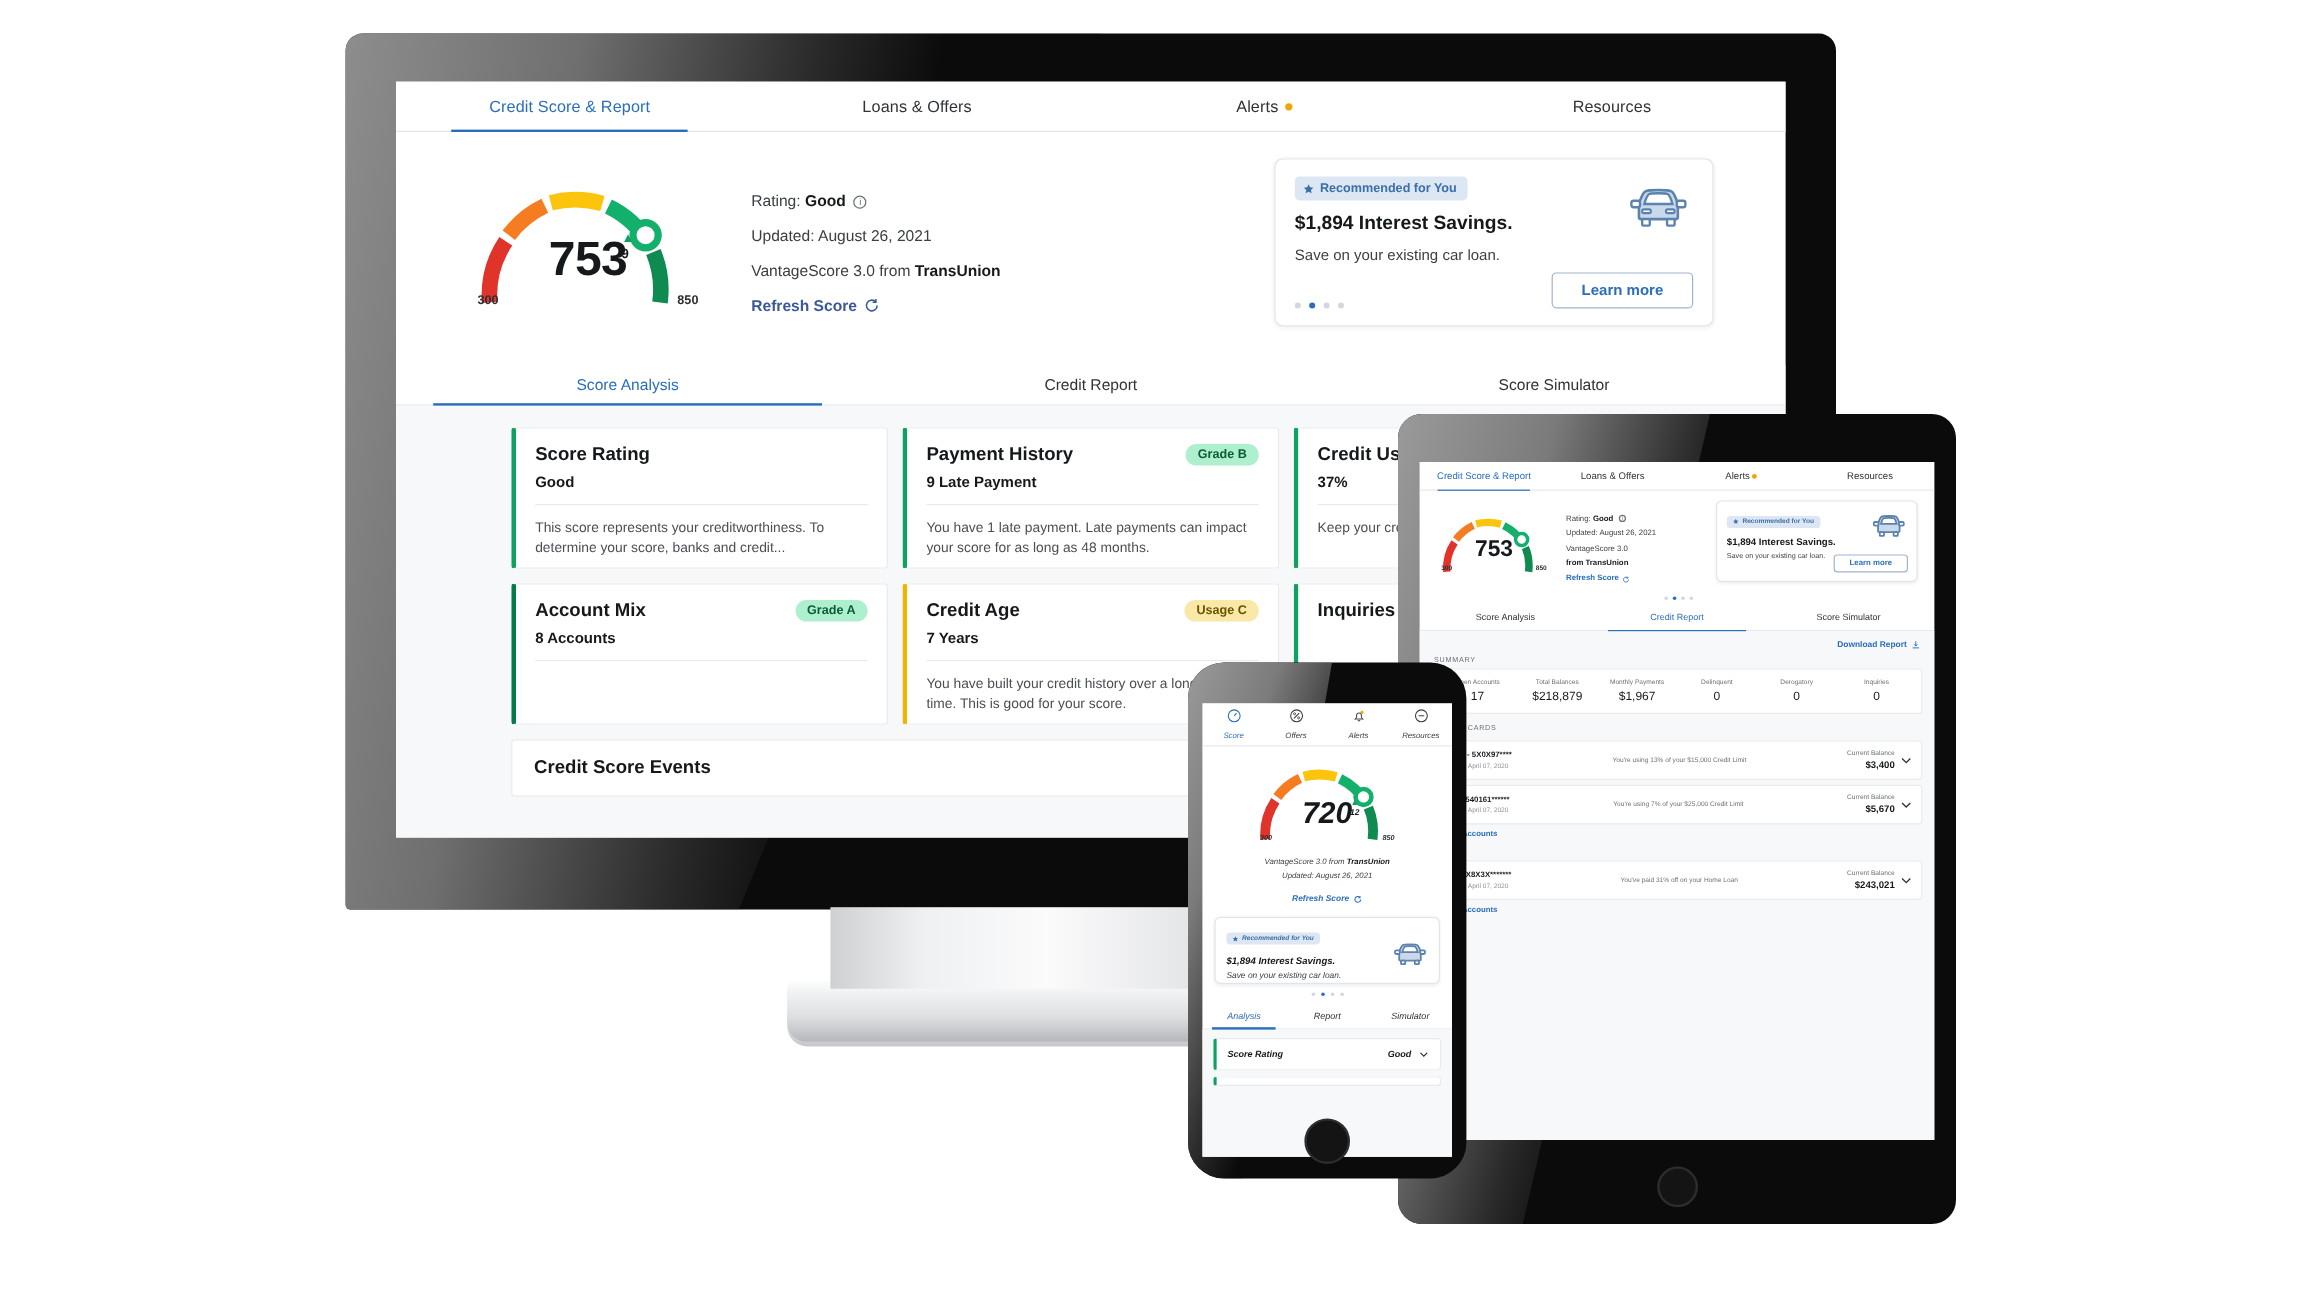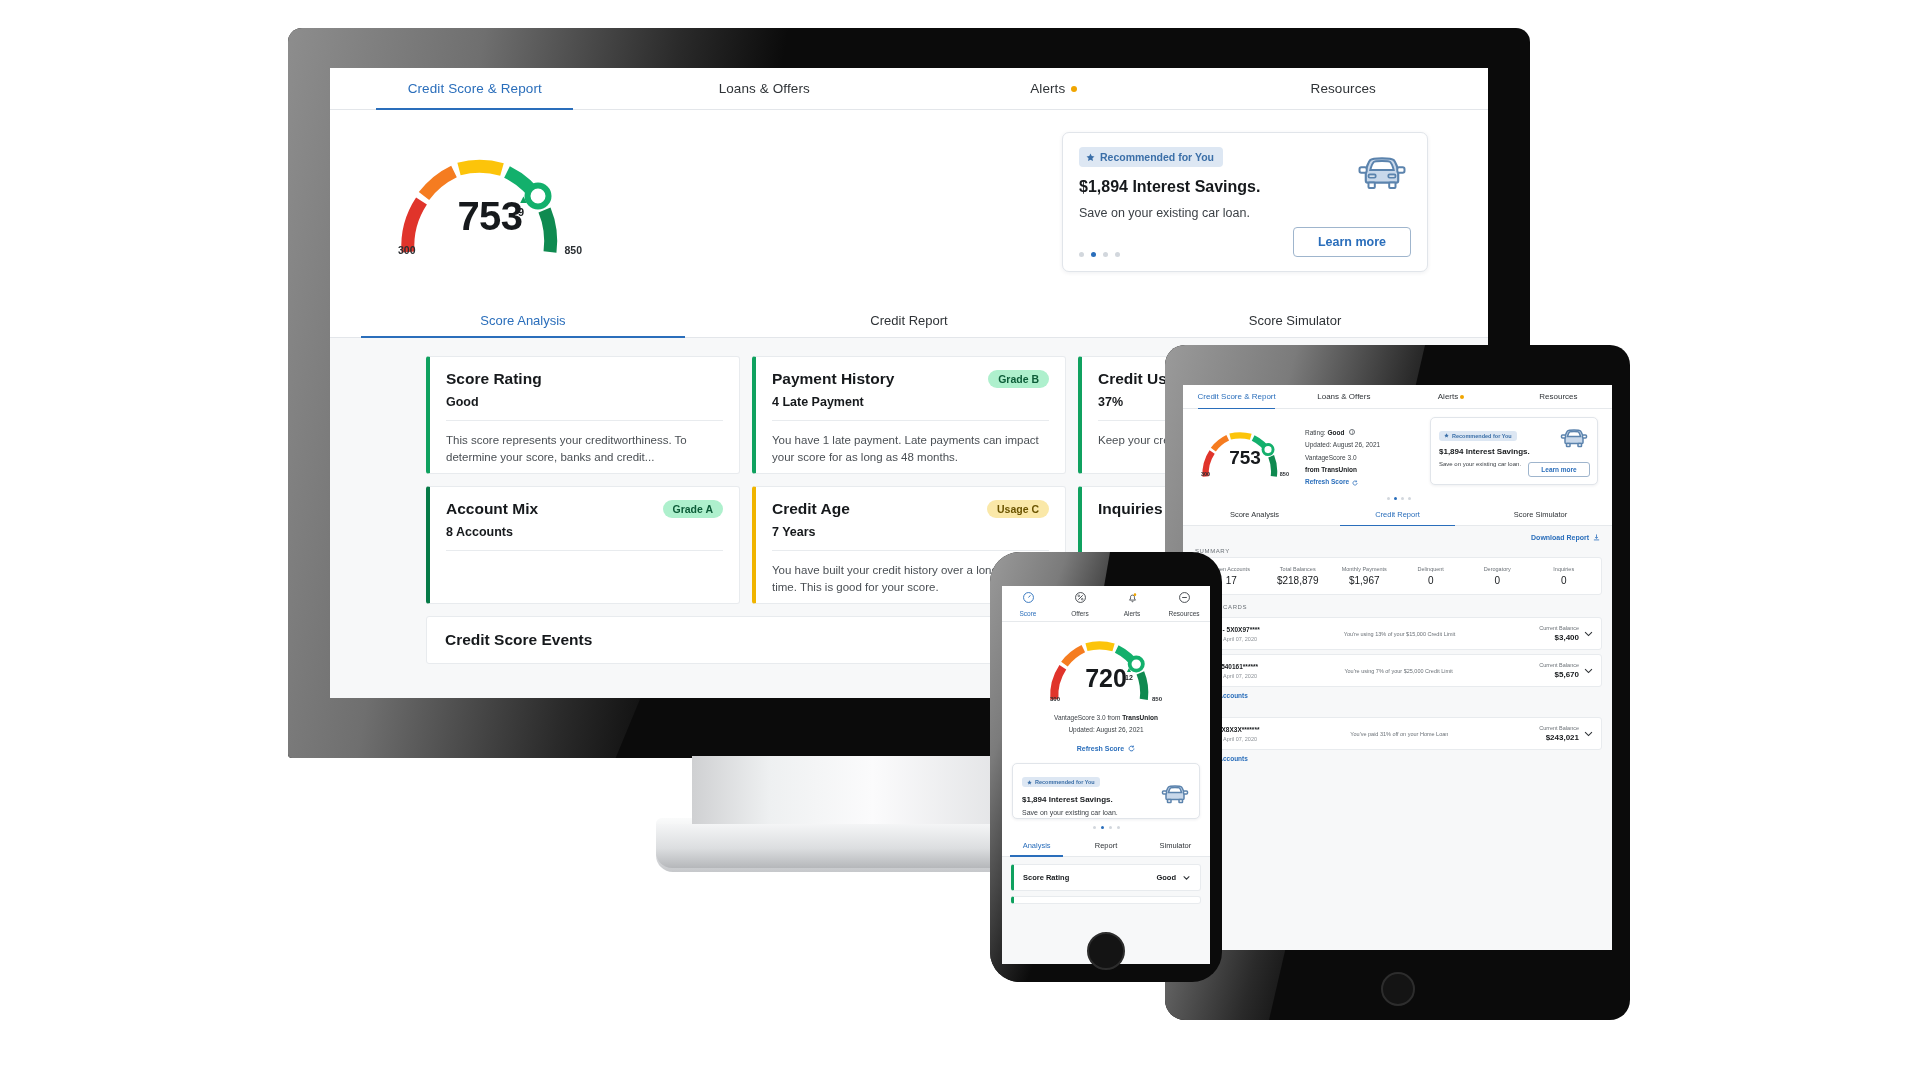--- a/index.html
+++ b/index.html
@@ -183,21 +183,21 @@
     align-items:center;padding:7px 8px;position:relative;}
   .t-acct .nm{font-size:6.5px;font-weight:700;color:#16191c;}
   .t-acct .up{font-size:5.5px;color:#8b9096;margin-top:3px;}
   .t-acct .mid{flex:1;text-align:center;font-size:5.5px;color:#6b7177;}
   .t-acct .rt{text-align:right;margin-right:14px;}
   .t-acct .rt .k{font-size:5.5px;color:#6b7177;}
   .t-acct .rt .v{font-size:8px;font-weight:700;color:#16191c;margin-top:2px;}
   .t-closed{font-size:6.5px;color:#2a6ebb;font-weight:700;padding:5px 0 3px 2px;}
 
   
-  #phone{position:absolute;left:990px;top:552px;width:232px;height:430px;}
+  #phone{position:absolute;left:990px;top:552px;width:232px;height:430px;font-style:italic;}
   .ph-bezel{position:absolute;inset:0;background:#0b0b0b;border-radius:30px;}
   .ph-bezel-grad{position:absolute;left:0;top:0;width:120px;height:100%;
     background:linear-gradient(110deg,#9a9a9a 0%,#7b7b7b 28%,#2b2b2b 56%,#0b0b0b 70%);
     border-radius:30px 0 0 30px;clip-path:polygon(0 0,100% 0,38% 100%,0 100%);}
   .ph-screen{position:absolute;left:12px;top:34px;width:208px;height:378px;background:#fff;overflow:hidden;}
   .ph-home{position:absolute;left:50%;bottom:12px;transform:translateX(-50%);width:38px;height:38px;
     border-radius:50%;border:2px solid #2d2d2d;background:#141414;}
   .ph-nav{display:flex;height:36px;border-bottom:1px solid #e6e9ec;align-items:center;}
   .ph-nav .it{flex:1;text-align:center;}
   .ph-nav .lbl{font-size:6.5px;color:#3a3f44;margin-top:2px;display:block;}
@@ -267,20 +267,38 @@
           </svg>
           <div class="gauge-score">753</div>
           <div class="gauge-delta">
             <span class="tri">▲</span>
             <span class="num">9</span>
           </div>
           <div class="gauge-min">300</div>
           <div class="gauge-max">850</div>
         </div>
 
+        <div class="d-ratinginfo">
+          <div class="line">
+            <span>Rating:</span>
+            <b>Good</b>
+            <span class="info-i">i</span>
+          </div>
+          <div class="line">Updated: August 26, 2021</div>
+          <div class="line">
+            <span>VantageScore 3.0 from </span><b>TransUnion</b>
+          </div>
+          <a class="refresh-link">
+            <span>Refresh Score</span>
+            <svg width="13" height="13" viewBox="0 0 16 16">
+              <path d="M13.5 8a5.5 5.5 0 1 1-1.7-3.9" fill="none" stroke="#3b5998" stroke-width="1.6"></path>
+              <path d="M12.2 1.4v3.3H8.9" fill="none" stroke="#3b5998" stroke-width="1.6"></path>
+            </svg>
+          </a>
+        </div>
 
         <div class="promo">
           <span class="promo-badge">
             <svg width="9" height="9" viewBox="0 0 12 12">
               <path d="M6 0.6l1.6 3.4 3.7.5-2.7 2.6.7 3.7L6 9.1 2.7 10.8l.7-3.7L.7 4.5l3.7-.5z" fill="#3b6fa8"></path>
             </svg>
             <span>Recommended for You</span>
           </span>
           <div class="promo-title">$1,894 Interest Savings.</div>
           <div class="promo-sub">Save on your existing car loan.</div>
@@ -322,21 +340,21 @@
             <div class="fcard-val">Good</div>
             <div class="fcard-rule"></div>
             <div class="fcard-desc">This score represents your creditworthiness. To determine your score, banks and credit...</div>
           </div>
 
           <div class="fcard">
             <div class="fcard-h">
               <span class="fcard-title">Payment History</span>
               <span class="grade">Grade B</span>
             </div>
-            <div class="fcard-val">4 Late Payment</div>
+            <div class="fcard-val">9 Late Payment</div>
             <div class="fcard-rule"></div>
             <div class="fcard-desc">You have 1 late payment. Late payments can impact your score for as long as 48 months.</div>
           </div>
 
           <div class="fcard">
             <div class="fcard-h">
               <span class="fcard-title">Credit Usage</span>
             </div>
             <div class="fcard-val">37%</div>
             <div class="fcard-rule"></div>

